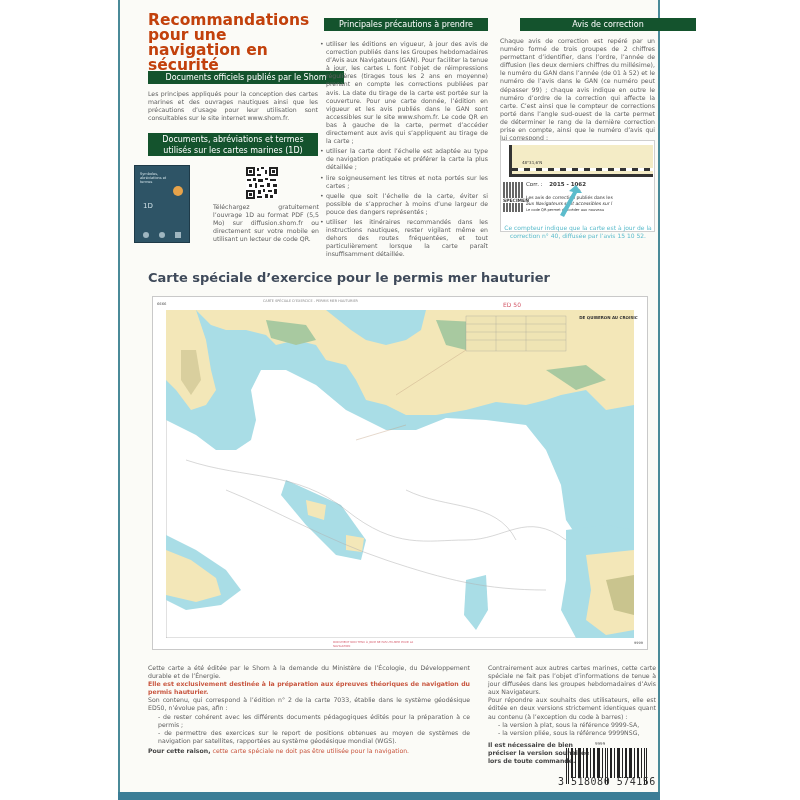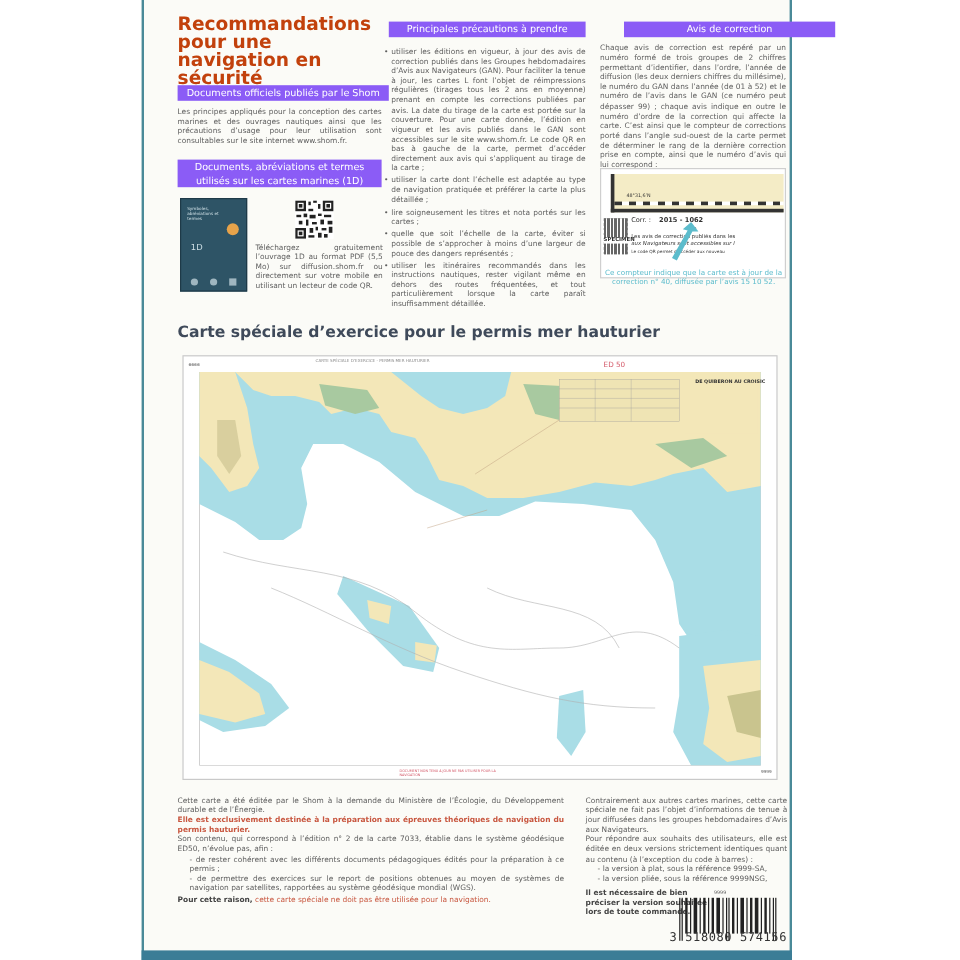--- a/index.html
+++ b/index.html
@@ -1,26 +1,26 @@
 <!DOCTYPE html>
 <html><head>
 <meta charset="utf-8">
 <style>
   html,body{margin:0;padding:0;}
   body{width:800px;height:800px;background:#ffffff;position:relative;overflow:hidden;font-family:"DejaVu Sans",sans-serif;color:#5a5a5a;}
   .sheet{position:absolute;left:118px;top:0;width:542px;height:800px;background:#fbfbf7;border-left:2px solid #4a8a98;border-right:2px solid #4a8a98;box-sizing:border-box;}
   .bottom-bar{position:absolute;left:118px;top:792px;width:542px;height:8px;background:#3b7d96;}
   .h1{position:absolute;left:148px;top:13px;width:170px;font-size:15.5px;font-weight:bold;line-height:15px;color:#c2410c;}
-  .band{position:absolute;background:#8b5cf6;color:#ffffff;font-size:8px;text-align:center;line-height:11px;}
+  .band{position:absolute;background:#14532d;color:#ffffff;font-size:8px;text-align:center;line-height:11px;}
   .para{position:absolute;font-size:6.2px;line-height:8.1px;color:#5e5e5e;text-align:justify;}
   .para p{margin:0 0 2px 0;}
   .bullets{position:absolute;left:320px;top:40px;width:168px;font-size:6.2px;line-height:8.1px;color:#5e5e5e;text-align:justify;}
   .bullets div{position:relative;padding-left:6px;margin-bottom:2px;}
   .bullets div::before{content:"•";position:absolute;left:0;top:0;color:#5e5e5e;}
-  .book{position:absolute;left:150px;top:165px;width:56px;height:78px;background:#2e5466;border:1px solid #1e3a48;box-sizing:border-box;}
+  .book{position:absolute;left:134px;top:165px;width:56px;height:78px;background:#2e5466;border:1px solid #1e3a48;box-sizing:border-box;}
   .book .t{position:absolute;left:5px;top:6px;width:36px;font-size:3.5px;line-height:4px;color:#cfe0e6;}
   .book .num{position:absolute;left:8px;top:36px;font-size:7px;color:#cfe0e6;}
   .book .badge{position:absolute;left:38px;top:20px;width:10px;height:10px;border-radius:50%;background:#e7a34a;}
   .book .seal{position:absolute;top:66px;width:6px;height:6px;border-radius:50%;background:#9fb6c0;}
   .qr{position:absolute;background:#fff;}
   .qr svg{display:block;}
   .h2{position:absolute;left:148px;top:270px;font-size:13px;font-weight:bold;color:#3f4a5a;white-space:nowrap;}
   .map{position:absolute;left:152px;top:296px;width:496px;height:354px;background:#ffffff;border:1px solid #c9c9c9;box-sizing:border-box;}
   .map-header{position:absolute;left:0;top:0;width:100%;height:13px;font-size:3.4px;color:#888;}
   .map svg.chart{position:absolute;left:13px;top:13px;}
@@ -34,21 +34,21 @@
   .spec-box{position:absolute;left:500px;top:140px;width:155px;height:92px;border:1px solid #cfcfcf;background:#ffffff;box-sizing:border-box;}
   .caption{position:absolute;left:502px;top:224px;width:152px;font-size:6px;line-height:8px;color:#5cbccc;text-align:center;}
 </style>
 </head>
 <body>
 
 <div class="sheet"></div>
 <div class="bottom-bar"></div>
 
 <div class="h1">Recommandations pour une navigation en sécurité</div>
-<div class="band" style="left:148px;top:71px;width:176px;height:13px;line-height:13px;">Documents officiels publiés par le Shom</div>
+<div class="band" style="left:148px;top:71px;width:196px;height:13px;line-height:13px;">Documents officiels publiés par le Shom</div>
 <div class="para" style="left:148px;top:90px;width:170px;">Les principes appliqués pour la conception des cartes marines et des ouvrages nautiques ainsi que les précautions d’usage pour leur utilisation sont consultables sur le site internet www.shom.fr.</div>
 <div class="band" style="left:148px;top:133px;width:170px;height:23px;padding-top:1px;box-sizing:border-box;">Documents, abréviations et termes utilisés sur les cartes marines (1D)</div>
 
 <div class="book">
   <div class="t">Symboles, abréviations et termes</div>
   <div class="badge"></div>
   <div class="num">1D</div>
   <div class="seal" style="left:8px"></div>
   <div class="seal" style="left:24px"></div>
   <div class="seal" style="left:40px;border-radius:0"></div>

